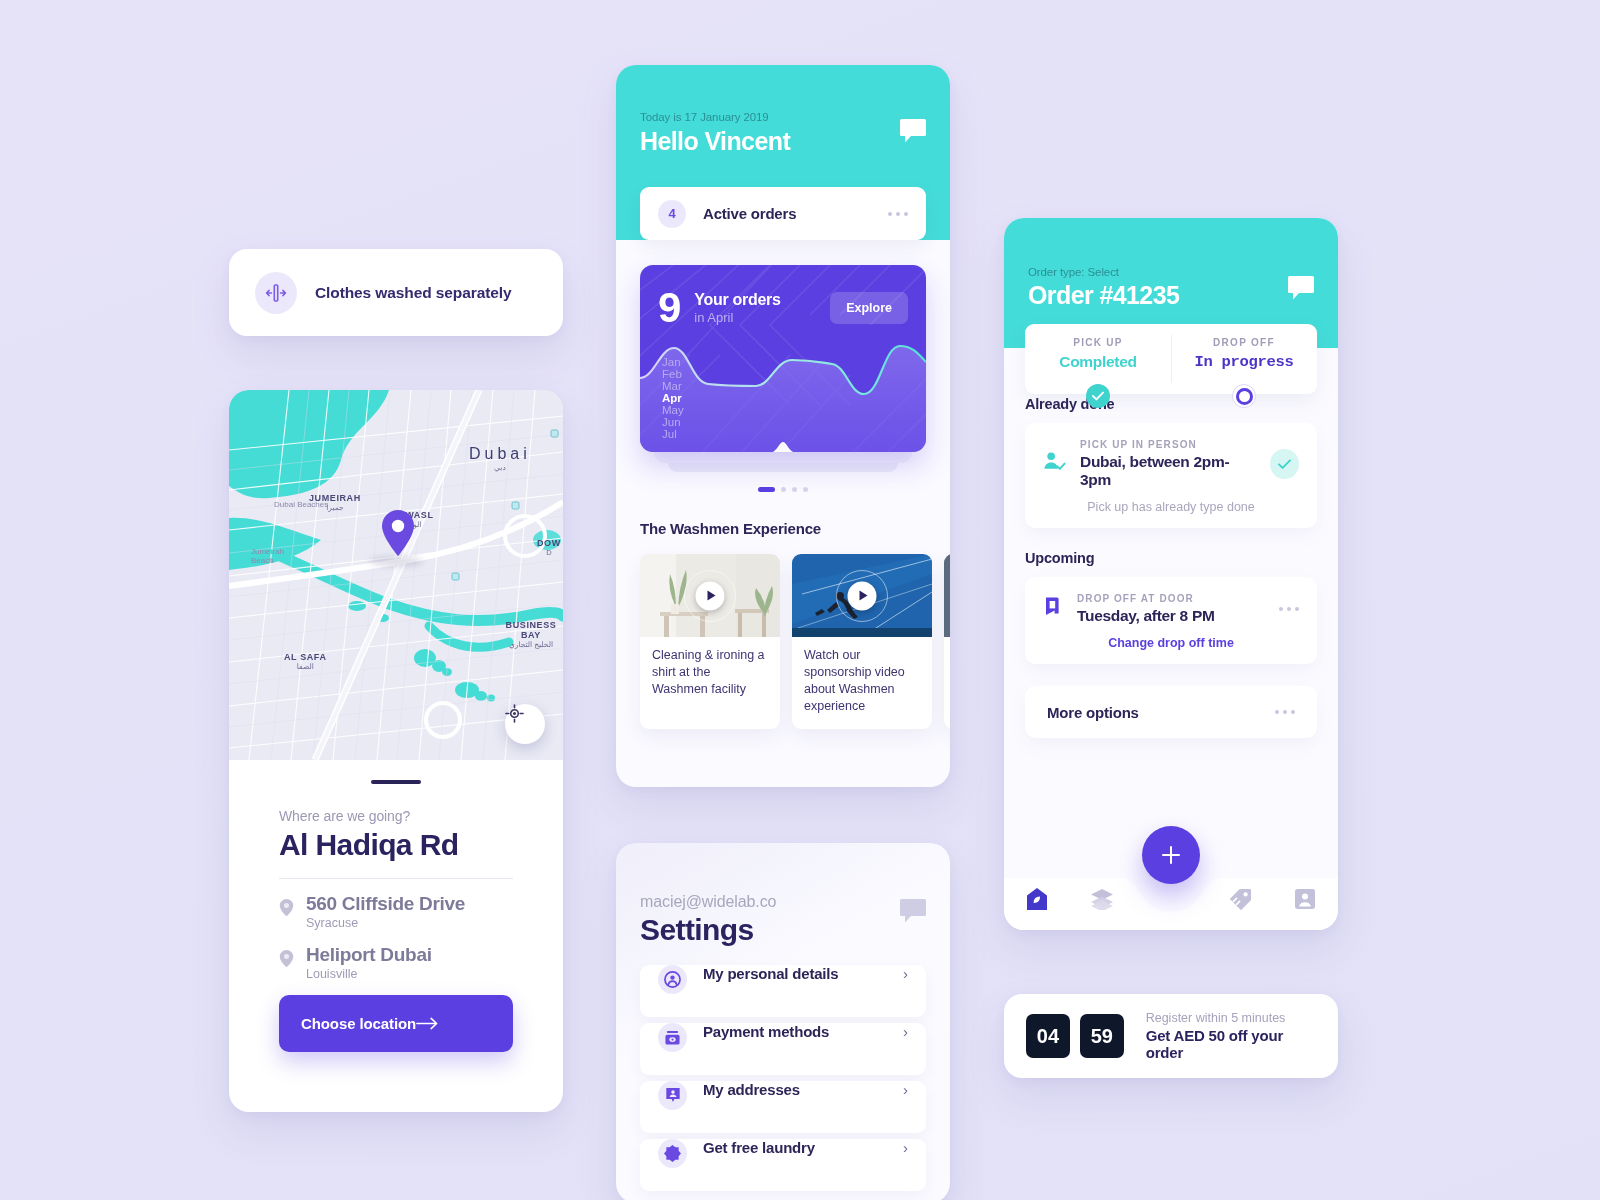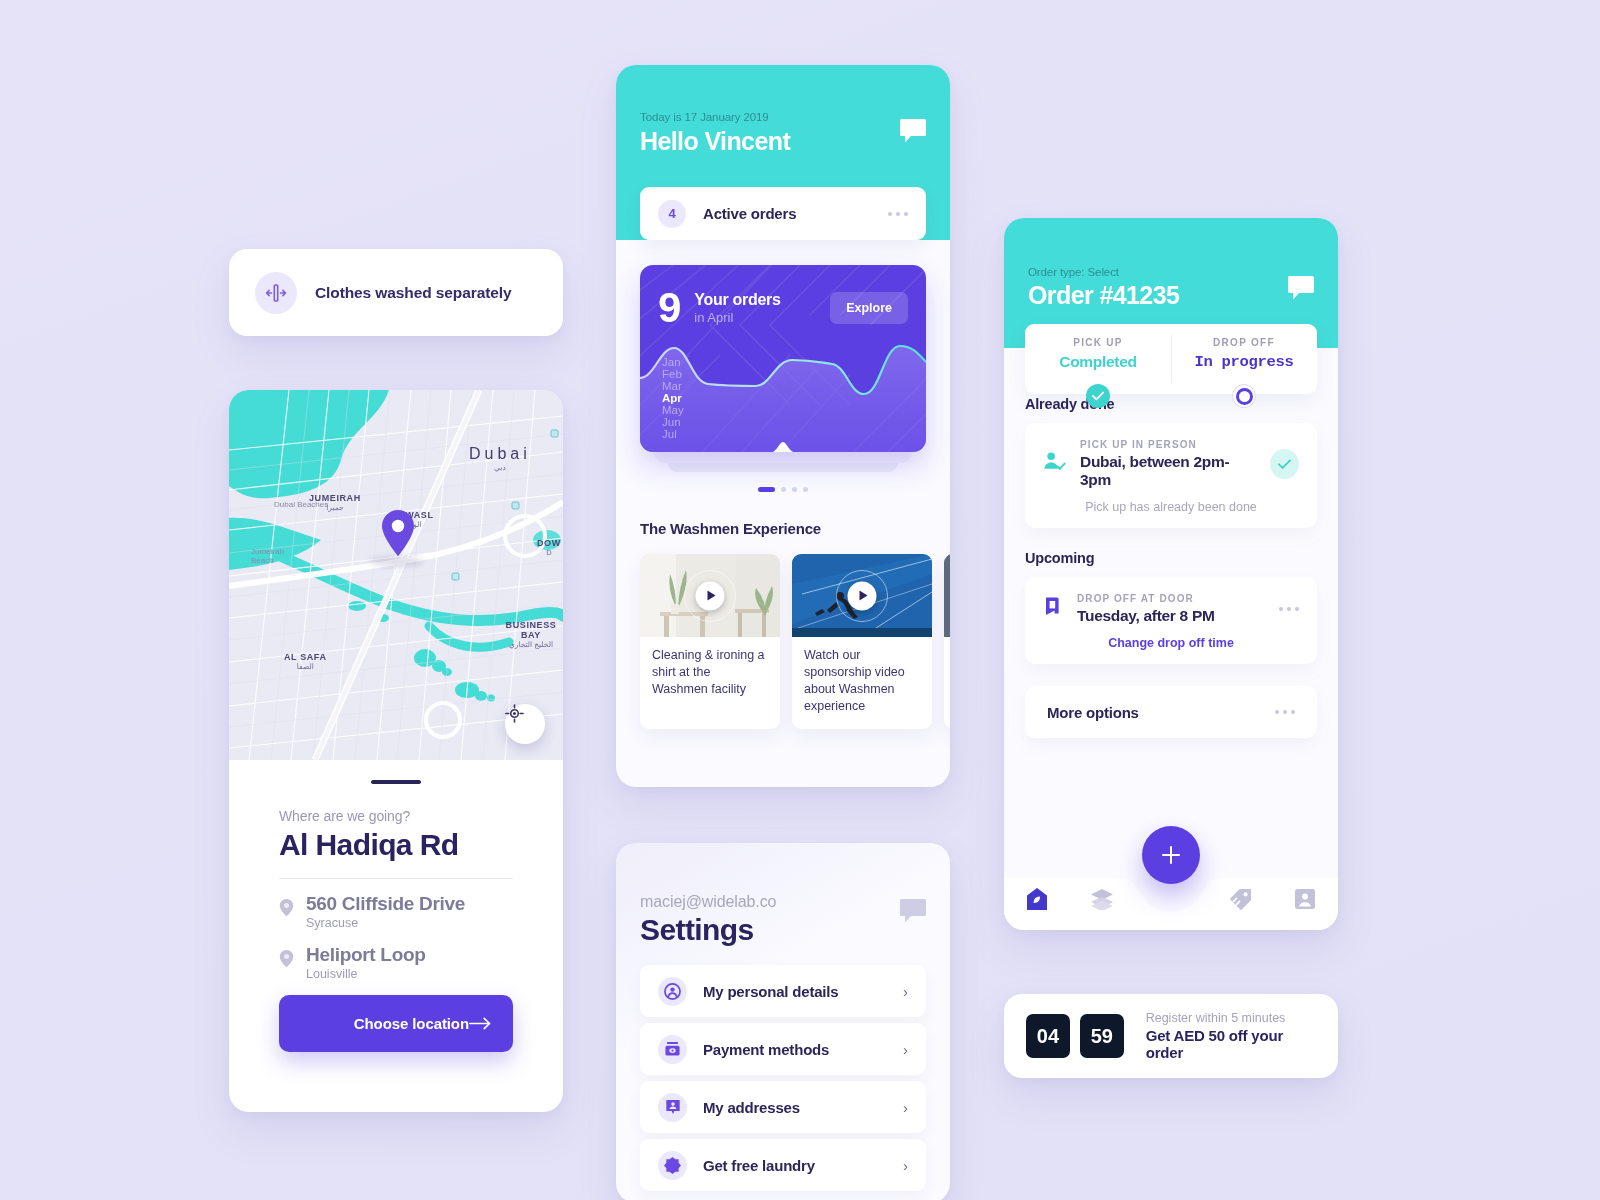--- a/index.html
+++ b/index.html
@@ -48,21 +48,21 @@
             display:flex; align-items:center; justify-content:center; }
   .sheet { padding: 20px 50px 26px; }
   .grab { width:50px; height:4px; border-radius:3px; background:#2a2358; margin:0 auto 24px; }
   .sheet .q { font-size:14px; color:#9b99b3; letter-spacing:-.1px;}
   .sheet h2 { font-size:30px; color:#2b2360; font-weight:bold; margin-top:4px; letter-spacing:-.6px;}
   .hr { height:1px; background:#e8e7f1; margin:16px 0 14px; }
   .addr { display:flex; gap:12px; align-items:flex-start; margin-bottom:14px; }
   .addr .t1 { font-size:19px; color:#7d7b99; font-weight:bold; letter-spacing:-.3px;}
   .addr .t2 { font-size:12.5px; color:#9e9cb5; margin-top:1px; }
   .cta { margin-top:14px; height:57px; border-radius:10px; background:#5b3fe0;
-         display:flex; align-items:center; justify-content:flex-end; padding:4px 22px;
+         display:flex; align-items:center; justify-content:flex-start; padding:4px 22px;
          color:#fff; font-size:15px; font-weight:bold; letter-spacing:-.1px;
          box-shadow:0 10px 22px rgba(91,63,224,.28); cursor:pointer; border:none; width:100%;
          font-family:"Liberation Sans", sans-serif;}
 
   
   #homephone { left:616px; top:65px; width:334px; height:722px; border-radius:20px; background:#fafaff;}
   .hp-head { background:#44dcd8; padding: 46px 24px 0; height:175px; position:relative; }
   .hp-head .date { font-size:11.5px; color:#2c8f95; letter-spacing:-.1px;}
   .hp-head h1 { font-size:25px; color:#fff; font-weight:bold; margin-top:4px; letter-spacing:-.6px;}
   .chat-ico { position:absolute; right:24px; top:54px; }
@@ -113,21 +113,21 @@
 
   
   #setphone{ left:616px; top:843px; width:334px; height:360px; border-radius:20px;
              background: linear-gradient(150deg,#efeefa 0%, #fafaff 40%); }
   .set-head{ padding:50px 24px 0; position:relative;}
   .set-head .mail{ font-size:16px; color:#a8a6bd; letter-spacing:-.1px;}
   .set-head h1{ font-size:30px; color:#2b2360; font-weight:bold; margin-top:2px; letter-spacing:-.6px;}
   .set-head .chat-ico{ top:56px; }
   .set-list{ margin:18px 24px 0; }
   .set-item{ height:52px; background:#fff; border-radius:9px; margin-bottom:6px;
-             display:flex; align-items:center; padding:0 18px; gap:16px;
+             display:flex; align-items:flex-start; padding:0 18px; gap:16px;
              box-shadow:0 6px 15px rgba(70,60,140,.05); cursor:pointer;}
   .set-ico{ width:29px;height:29px;border-radius:50%;background:#ece8fb; flex:0 0 29px;
             display:flex;align-items:center;justify-content:center;}
   .set-item .lbl{ font-size:15px;color:#2d2558;font-weight:bold;letter-spacing:-.2px;}
   .chev{ margin-left:auto; color:#6f6b93; font-size:15px; }
 
   
   #orderphone{ left:1004px; top:218px; width:334px; height:712px; border-radius:20px; background:#fbfbff;}
   .op-head{ background:#44dcd8; padding:48px 24px 0; height:130px; position:relative;}
   .op-head .otype{ font-size:11.5px; color:#2c8f95; letter-spacing:-.1px;}
@@ -284,21 +284,21 @@
           <div class="t2">Syracuse</div>
         </div>
       </div>
 
       <div class="addr">
         <svg width="15" height="19" viewBox="0 0 16 20" style="margin-top:5px;">
           <path d="M8 .8C4 .8.8 4 .8 8c0 5 7.2 11.2 7.2 11.2S15.2 13 15.2 8C15.2 4 12 .8 8 .8z" fill="#c3c1d6"></path>
           <circle cx="8" cy="7.8" r="2.7" fill="#eceaf4"></circle>
         </svg>
         <div>
-          <div class="t1">Heliport Loop</div>
+          <div class="t1">Heliport Dubai</div>
           <div class="t2">Louisville</div>
         </div>
       </div>
 
       <button class="cta">
         <span>Choose location</span>
         <svg width="22" height="13" viewBox="0 0 24 14">
           <path d="M1 7h21M16.5 1.5L22.5 7l-6 5.5" fill="none" stroke="#fff" stroke-width="1.8" stroke-linecap="round" stroke-linejoin="round"></path>
         </svg>
       </button>
@@ -554,21 +554,21 @@
           <div>
             <div class="k">PICK UP IN PERSON</div>
             <div class="v">Dubai, between 2pm-3pm</div>
           </div>
           <span class="tick">
             <svg width="13" height="11" viewBox="0 0 13 11">
                 <path d="M1 5.3 L4.6 8.9 L12 1.4" fill="none" stroke="#3fd3ce" stroke-width="1.9" stroke-linecap="round" stroke-linejoin="round"></path>
               </svg>
           </span>
         </div>
-        <div class="note">Pick up has already been done</div>
+        <div class="note">Pick up has already type done</div>
       </div>
 
       <div class="sec-title">Upcoming</div>
       <div class="task">
         <div class="task-row">
           <span>
             <svg width="20" height="22" viewBox="0 0 20 22">
               <path d="M3 1.5 h11 a1.6 1.6 0 0 1 1.6 1.6 v14.4 h-4 v-3 l-8.6 4.6z" fill="#5b3fe0"></path>
               <rect x="6.6" y="5" width="5.6" height="7.4" fill="#fff"></rect>
             </svg>

